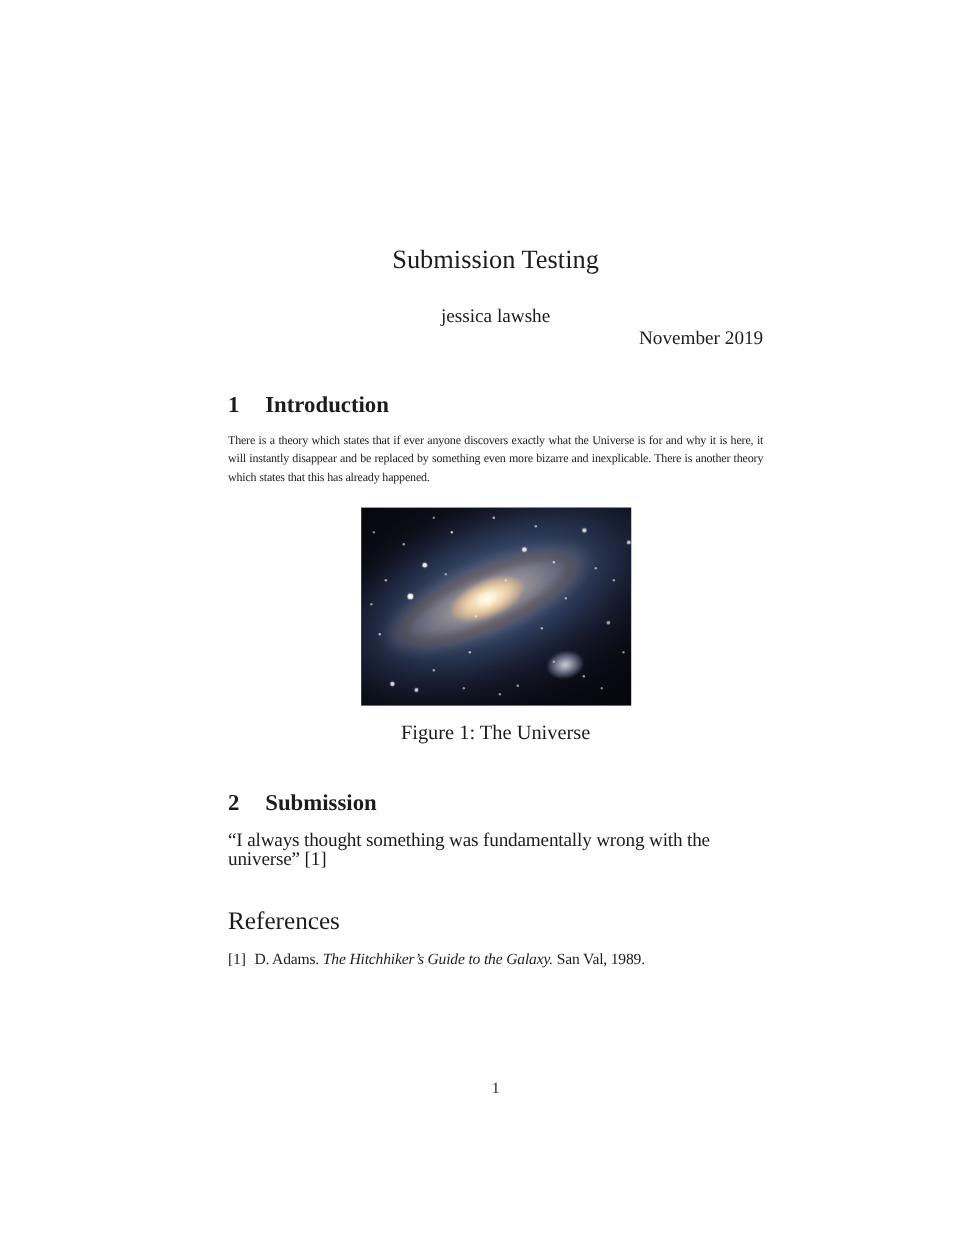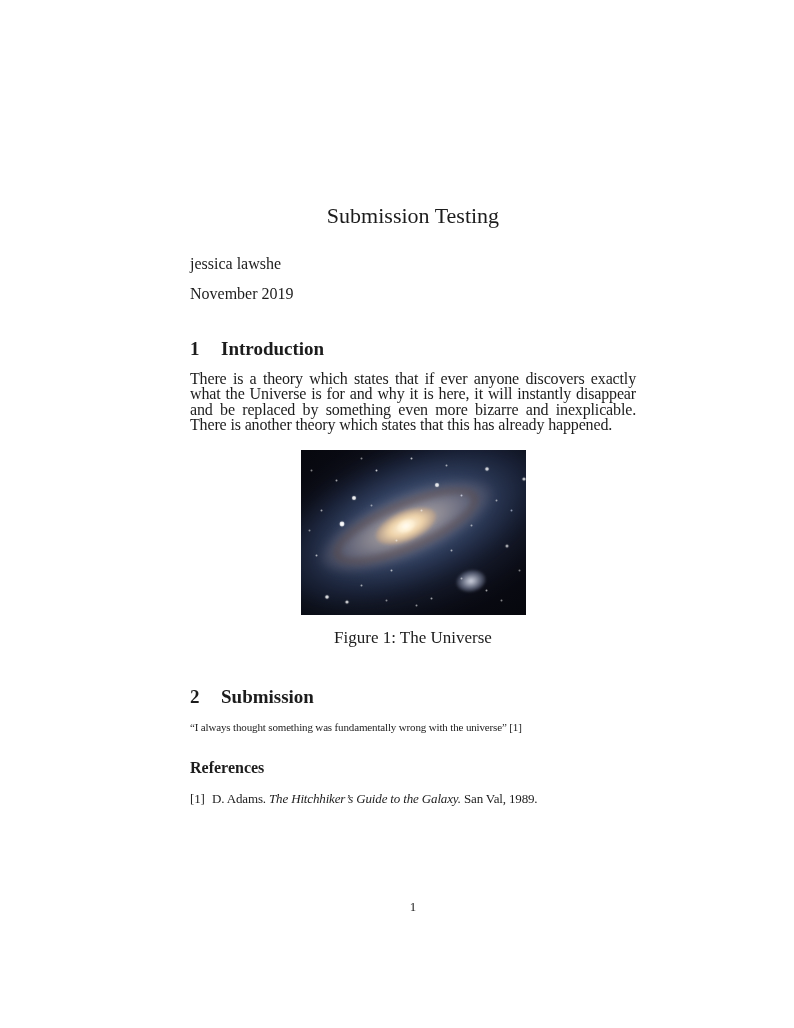--- a/index.html
+++ b/index.html
@@ -22,41 +22,40 @@
   }
   .doc-title {
     margin-top: 203px;
     text-align: center;
     font-size: 22px;
     font-weight: normal;
     line-height: 26px;
   }
   .doc-author {
     margin-top: 25px;
-    text-align: left;
+    text-align: center;
     font-size: 16px;
     line-height: 19px;
   }
   .doc-date {
-    margin-top: 11px;
-    text-align: left;
+    text-align: right;
     font-size: 16px;
     line-height: 19px;
   }
   .section-heading {
     margin-top: 34px;
     font-size: 19px;
     font-weight: bold;
     line-height: 23px;
     display: flex;
   }
   .section-heading .sec-num { width: 31px; }
   .body-para {
     margin-top: 11px;
-    font-size: 16px;
+    font-size: 10px;
     line-height: 15.4px;
     letter-spacing: -0.15px;
     text-align: justify;
   }
   .figure-wrap {
     margin-top: 17px;
     display: flex;
     justify-content: center;
   }
   
@@ -176,28 +175,28 @@
   
   .figure-caption {
     margin-top: 15px;
     text-align: center;
     font-size: 17px;
     line-height: 16px;
   }
   .sec2 { margin-top: 39px; }
   .quote-para {
     margin-top: 12px;
-    font-size: 11px;
+    font-size: 16px;
     line-height: 15.4px;
     letter-spacing: -0.15px;
   }
   .refs-heading {
-    margin-top: 21px;
-    font-size: 16px;
-    font-weight: bold;
+    margin-top: 32px;
+    font-size: 21px;
+    font-weight: normal;
     line-height: 23px;
   }
   .ref-entry {
     margin-top: 12px;
     font-size: 13px;
     line-height: 15.4px;
     letter-spacing: -0.15px;
     display: flex;
   }
   .ref-entry .ref-label { flex: 0 0 22px; }

